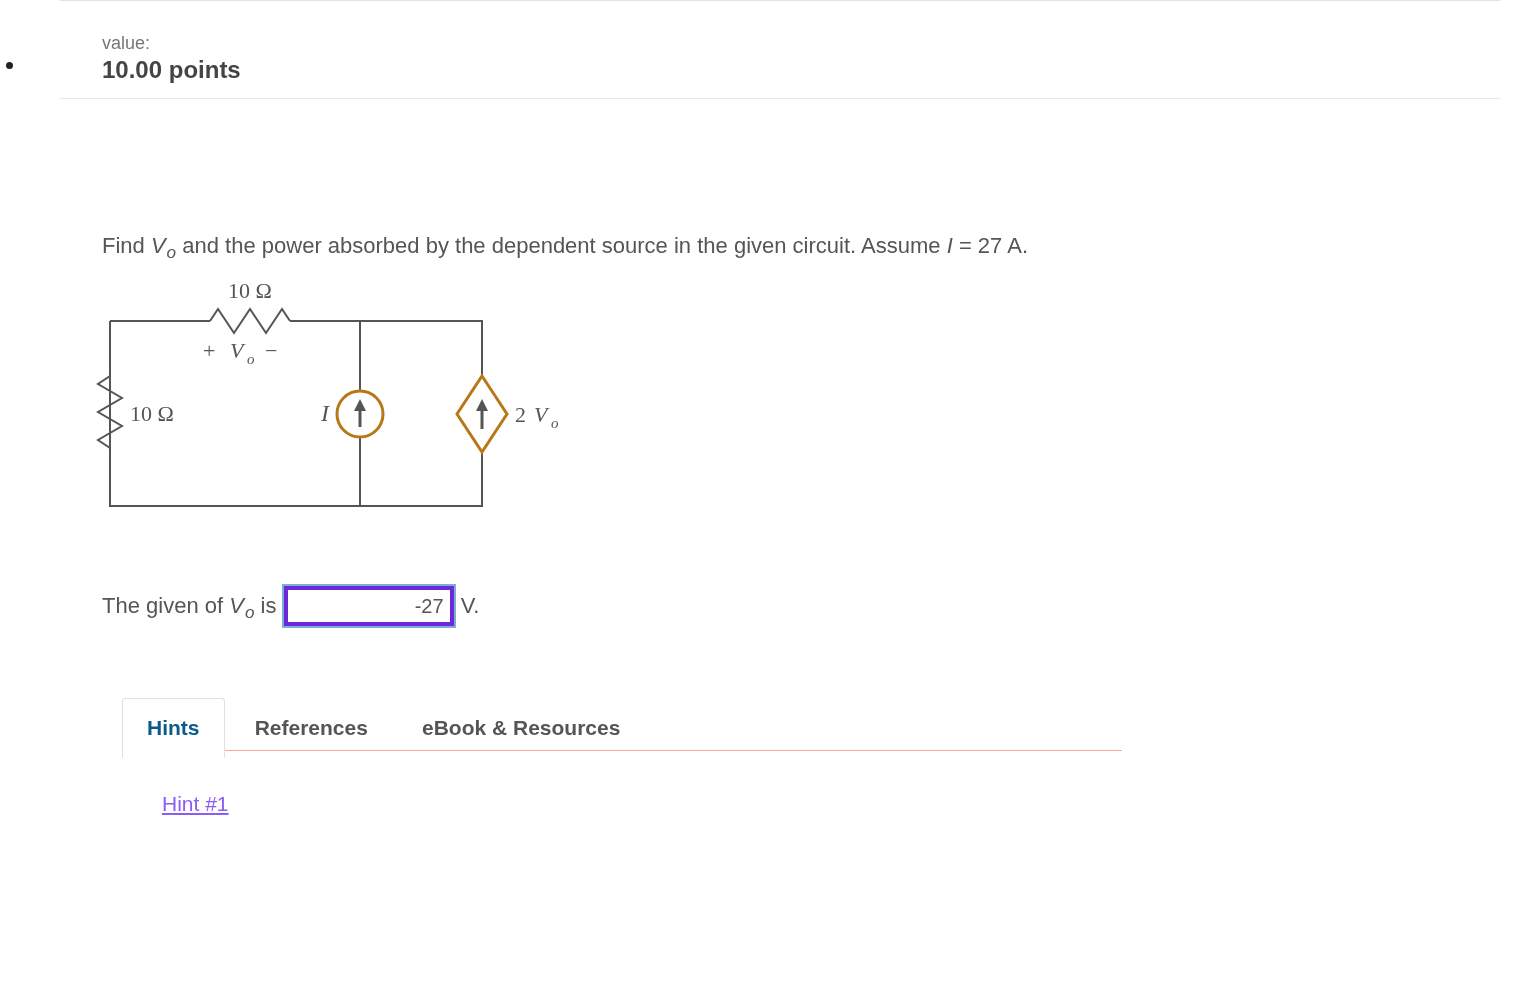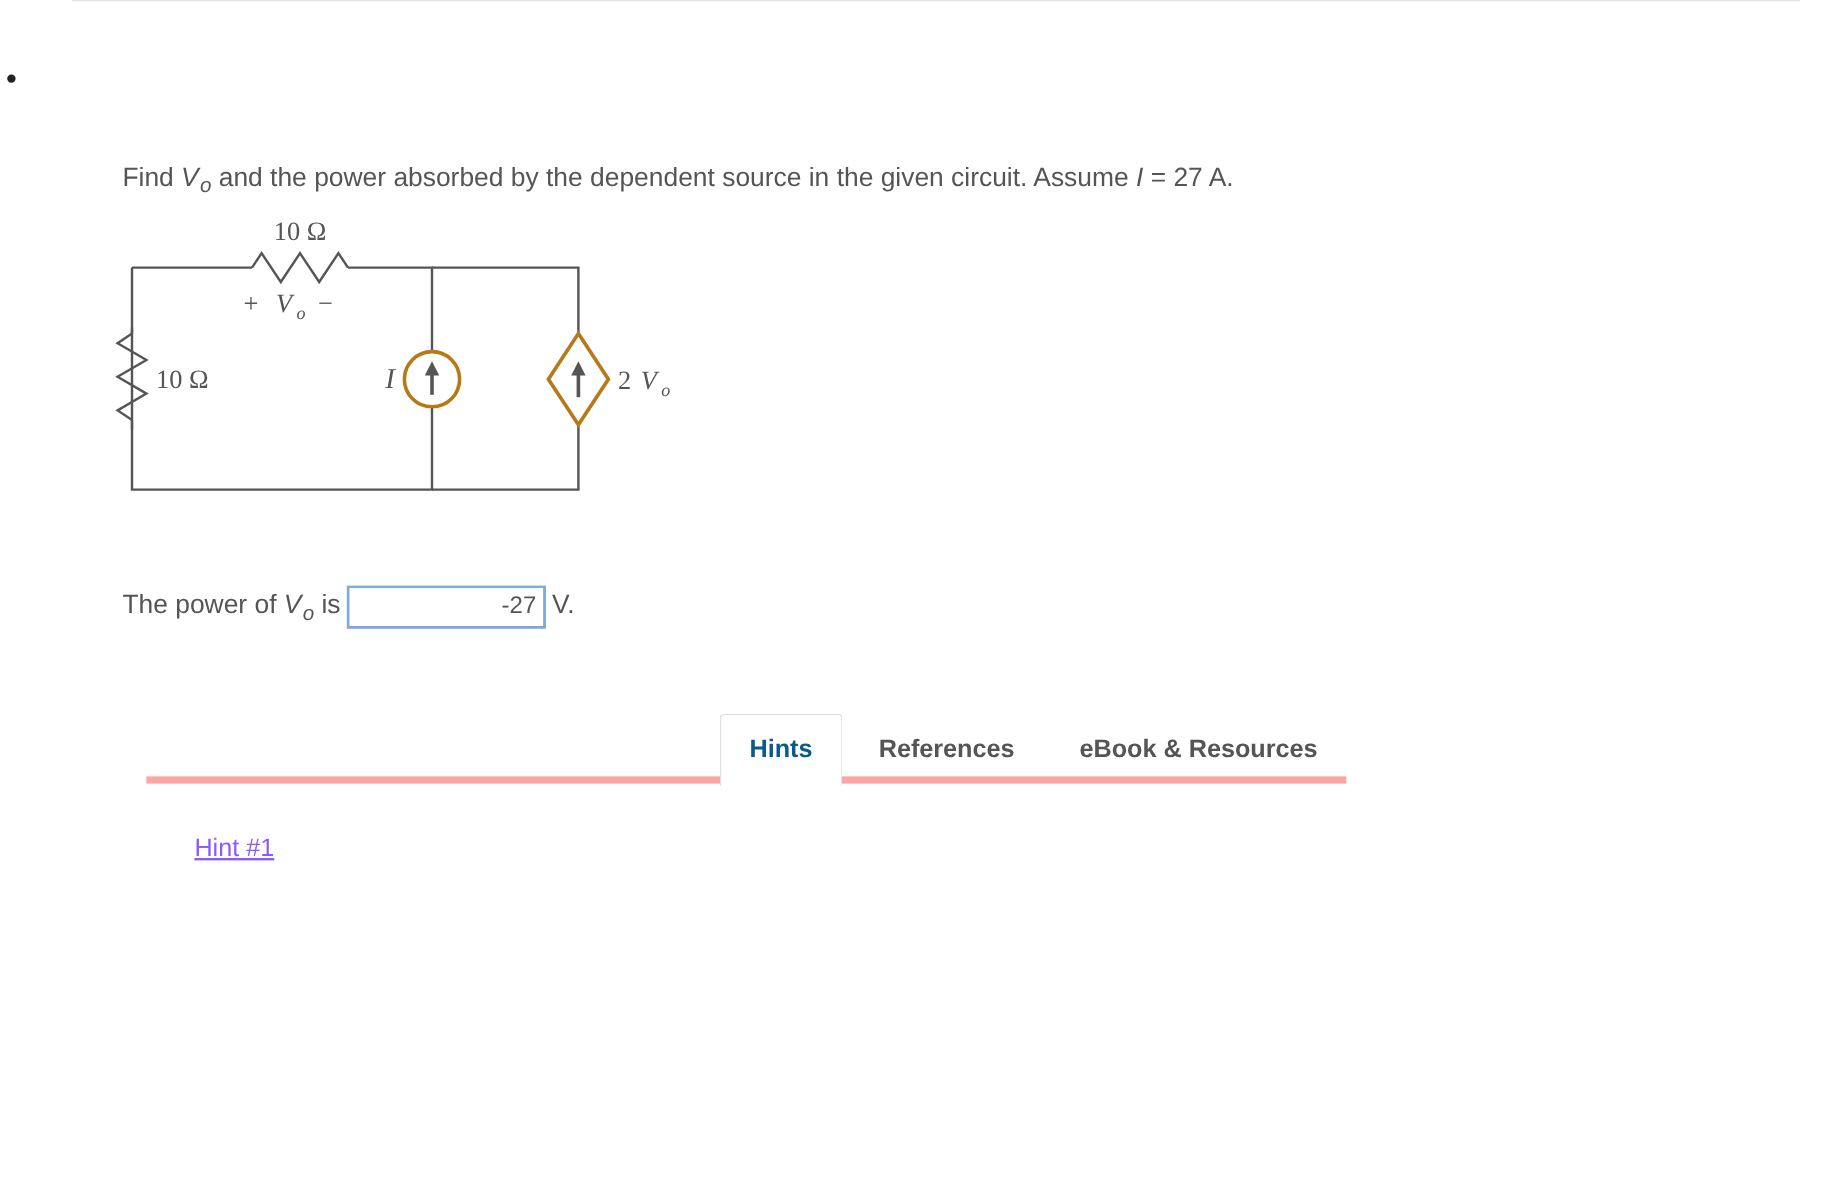--- a/index.html
+++ b/index.html
@@ -62,33 +62,32 @@
   .answer-row {
     margin-top: 10px;
     font-size: 22px;
   }
   .answer-row input[type=text] {
     width: 150px;
     height: 32px;
     font-size: 20px;
     text-align: right;
     padding: 0 6px;
-    border: 1px solid #6d28d9;
+    border: 5px solid #6d28d9;
     vertical-align: 0;
     font-family: Arial, Helvetica, sans-serif;
     color: #555;
   }
   .tabs {
     margin-top: 70px;
     margin-left: 20px;
     position: relative;
     height: 53px;
-    border-bottom: 6px solid #fca5a5;
+    border-bottom: 1px solid #fca5a5;
     width: 1000px;
-    text-align: right;
   }
   .tab {
     display: inline-block;
     padding: 13px 24px 13px 24px;
     font-weight: bold;
     font-size: 21px;
     cursor: pointer;
     vertical-align: bottom;
   }
   .tab.active {
@@ -112,20 +111,24 @@
     cursor: pointer;
   }
 </style>
 </head>
 <body>
 
 <div class="page">
   <div class="bullet"></div>
 
   <div class="card">
+    <div class="header">
+      <div class="value-label">value:</div>
+      <div class="points">10.00 points</div>
+    </div>
 
     <div class="content">
 
       <div class="question">
         <span>Find </span><i><span>V</span><span class="sub">o</span></i><span> and the power absorbed by the dependent source in the given circuit. Assume </span><i>I</i><span> = 27 A.</span>
       </div>
 
       <div class="diagram-wrap">
         <svg width="500" height="270" viewBox="0 0 500 270">
           <g stroke="#555" stroke-width="2" fill="none">
@@ -166,21 +169,21 @@
           <text x="231" y="145" font-family="serif" font-size="24" font-style="italic" fill="#555">I</text>
           <g font-family="serif" font-size="22" fill="#555">
             <text x="425" y="146">2 </text>
             <text x="444" y="146" font-style="italic">V</text>
             <text x="461" y="152" font-style="italic" font-size="15">o</text>
           </g>
         </svg>
       </div>
 
       <div class="answer-row">
-        <span>The power of </span><i><span>V</span><span class="sub">o</span></i><span> is </span>
+        <span>The given of </span><i><span>V</span><span class="sub">o</span></i><span> is </span>
         <input type="text" style="outline: rgb(122, 174, 214) solid 2px; outline-offset: -1px;" value="-27">
         <span> V.</span>
       </div>
 
 
       <div class="tabs">
         <div class="tab active">Hints</div>
         <div class="tab">References</div>
         <div class="tab">eBook &amp; Resources</div>
       </div>

